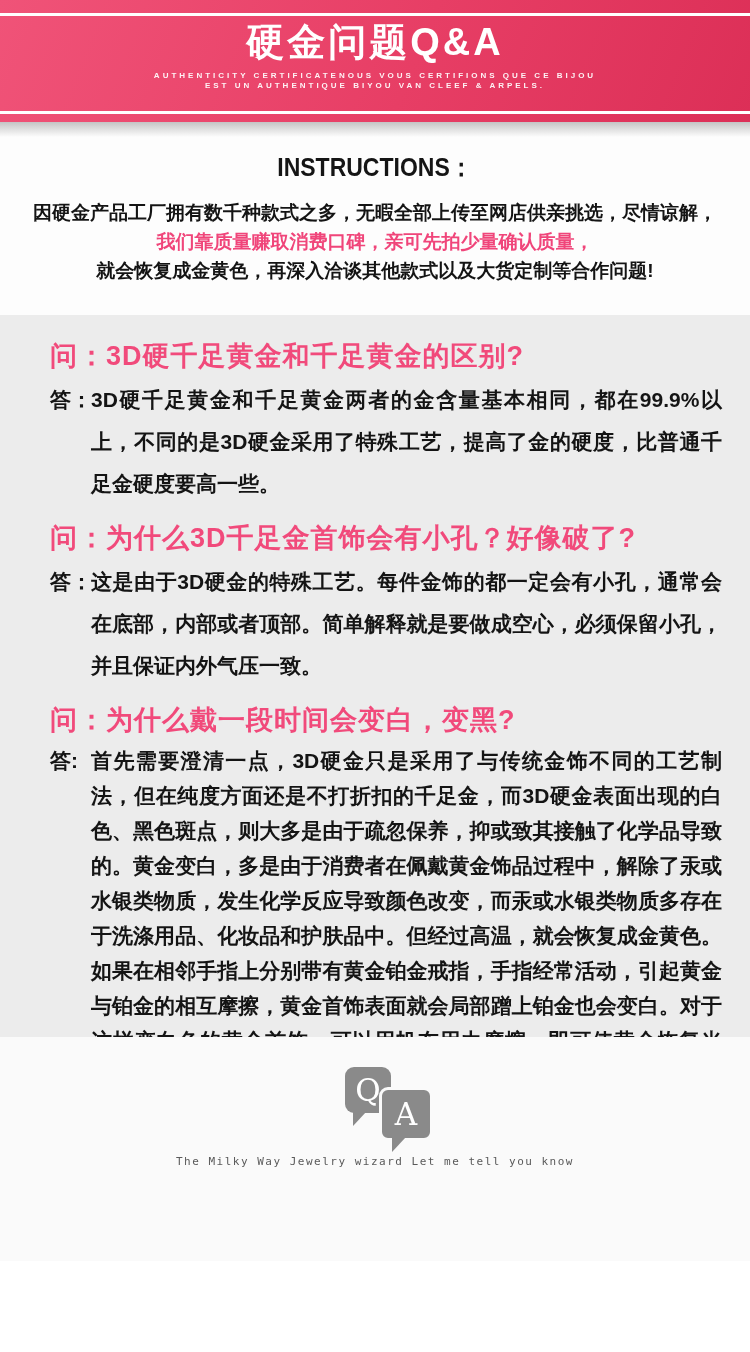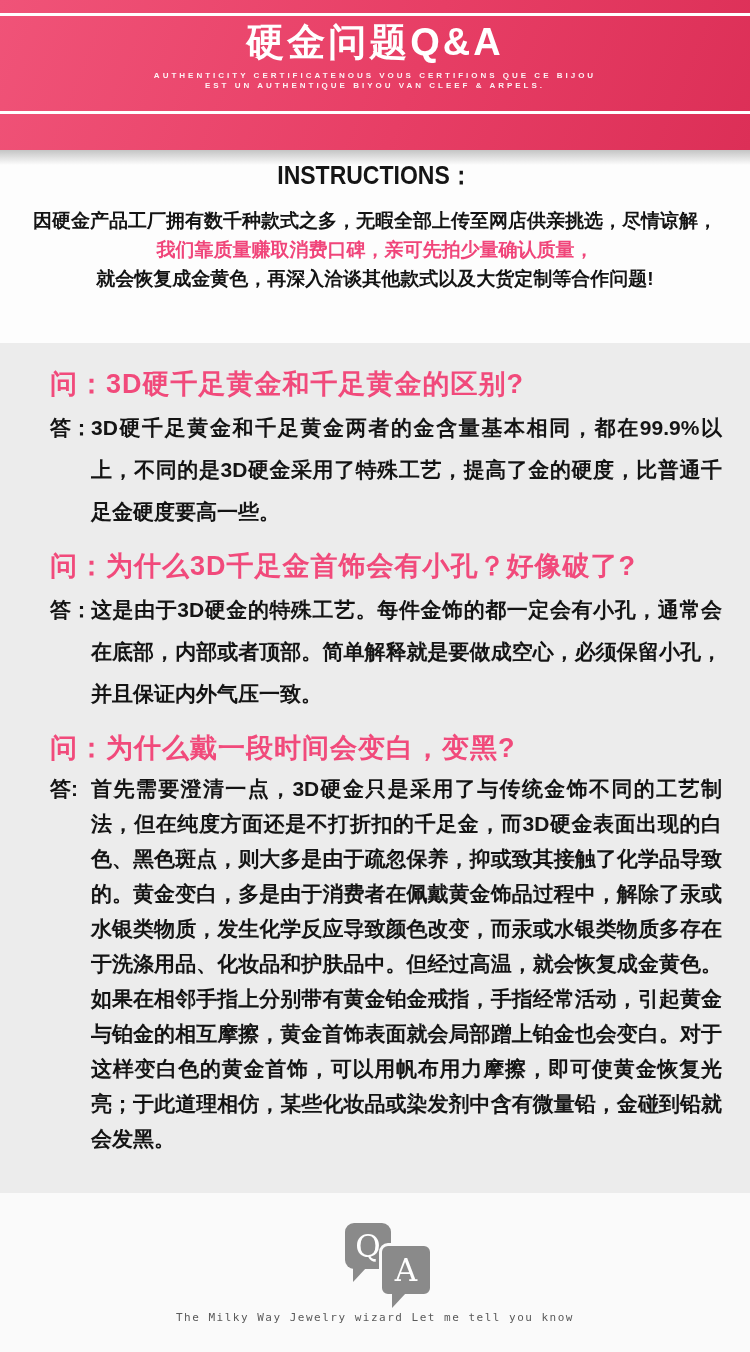--- a/index.html
+++ b/index.html
@@ -1,21 +1,21 @@
 <!DOCTYPE html>
 <html><head>
 <meta charset="utf-8">
 <style>
   html, body { margin: 0; padding: 0; background: #ffffff; }
   body { font-family: "Liberation Sans", sans-serif; }
   .page { width: 750px; height: 1352px; overflow: hidden; background: #ffffff; margin: 0 auto; position: relative; }
 
   
   .header {
-    position: relative; height: 150px;
+    position: relative; height: 122px;
     background: linear-gradient(112deg, #f05378 0%, #e73e65 55%, #dc2f57 100%);
     text-align: center; overflow: hidden;
   }
   .hline { position: absolute; left: 0; right: 0; height: 3px; background: #ffffff; }
   .hline.top { top: 13px; }
   .hline.bottom { top: 111px; }
   .header-title {
     margin: 0; padding-top: 22px; color: #ffffff;
     font-size: 38px; line-height: 40px; font-weight: bold; letter-spacing: 3px;
   }
@@ -24,37 +24,37 @@
     letter-spacing: 10px; text-indent: 10px; margin-top: 8px;
   }
   .header-tagline {
     margin-top: 9px; color: rgba(255,255,255,0.93);
     font-size: 8px; line-height: 10px; font-weight: bold; letter-spacing: 3px;
   }
 
   
   .instructions {
     position: relative; height: 193px; box-sizing: border-box;
-    background: #fdfdfd; padding-top: 12px; text-align: center;
+    background: #fdfdfd; padding-top: 32px; text-align: center;
   }
   .instructions .drop-shadow {
     position: absolute; top: 0; left: 0; right: 0; height: 15px;
     background: linear-gradient(to bottom, rgba(90,90,90,0.35), rgba(255,255,255,0));
   }
   .ins-heading {
     font-size: 25px; line-height: 26px; font-weight: bold; color: #151515;
     letter-spacing: 0px; transform: scaleX(0.92);
   }
   .ins-lines { margin-top: 18px; }
   .ins-line { font-size: 19px; line-height: 29px; font-weight: bold; color: #141414; }
   .ins-line.pink { color: #f0457a; }
 
   
   .qa-section {
-    background: #ececec; height: 850px; box-sizing: border-box;
+    background: #ececec; height: 722px; box-sizing: border-box;
     padding: 26px 28px 0 50px; overflow: hidden;
   }
   .qa-block + .qa-block { margin-top: 18px; }
   .question {
     color: #f14a7b; font-size: 27px; line-height: 30px;
     font-weight: bold; letter-spacing: 1px;
   }
   .answer {
     position: relative; margin-top: 8px; padding-left: 41px;
     font-size: 21px; font-weight: bold; color: #141414; text-align: justify;

